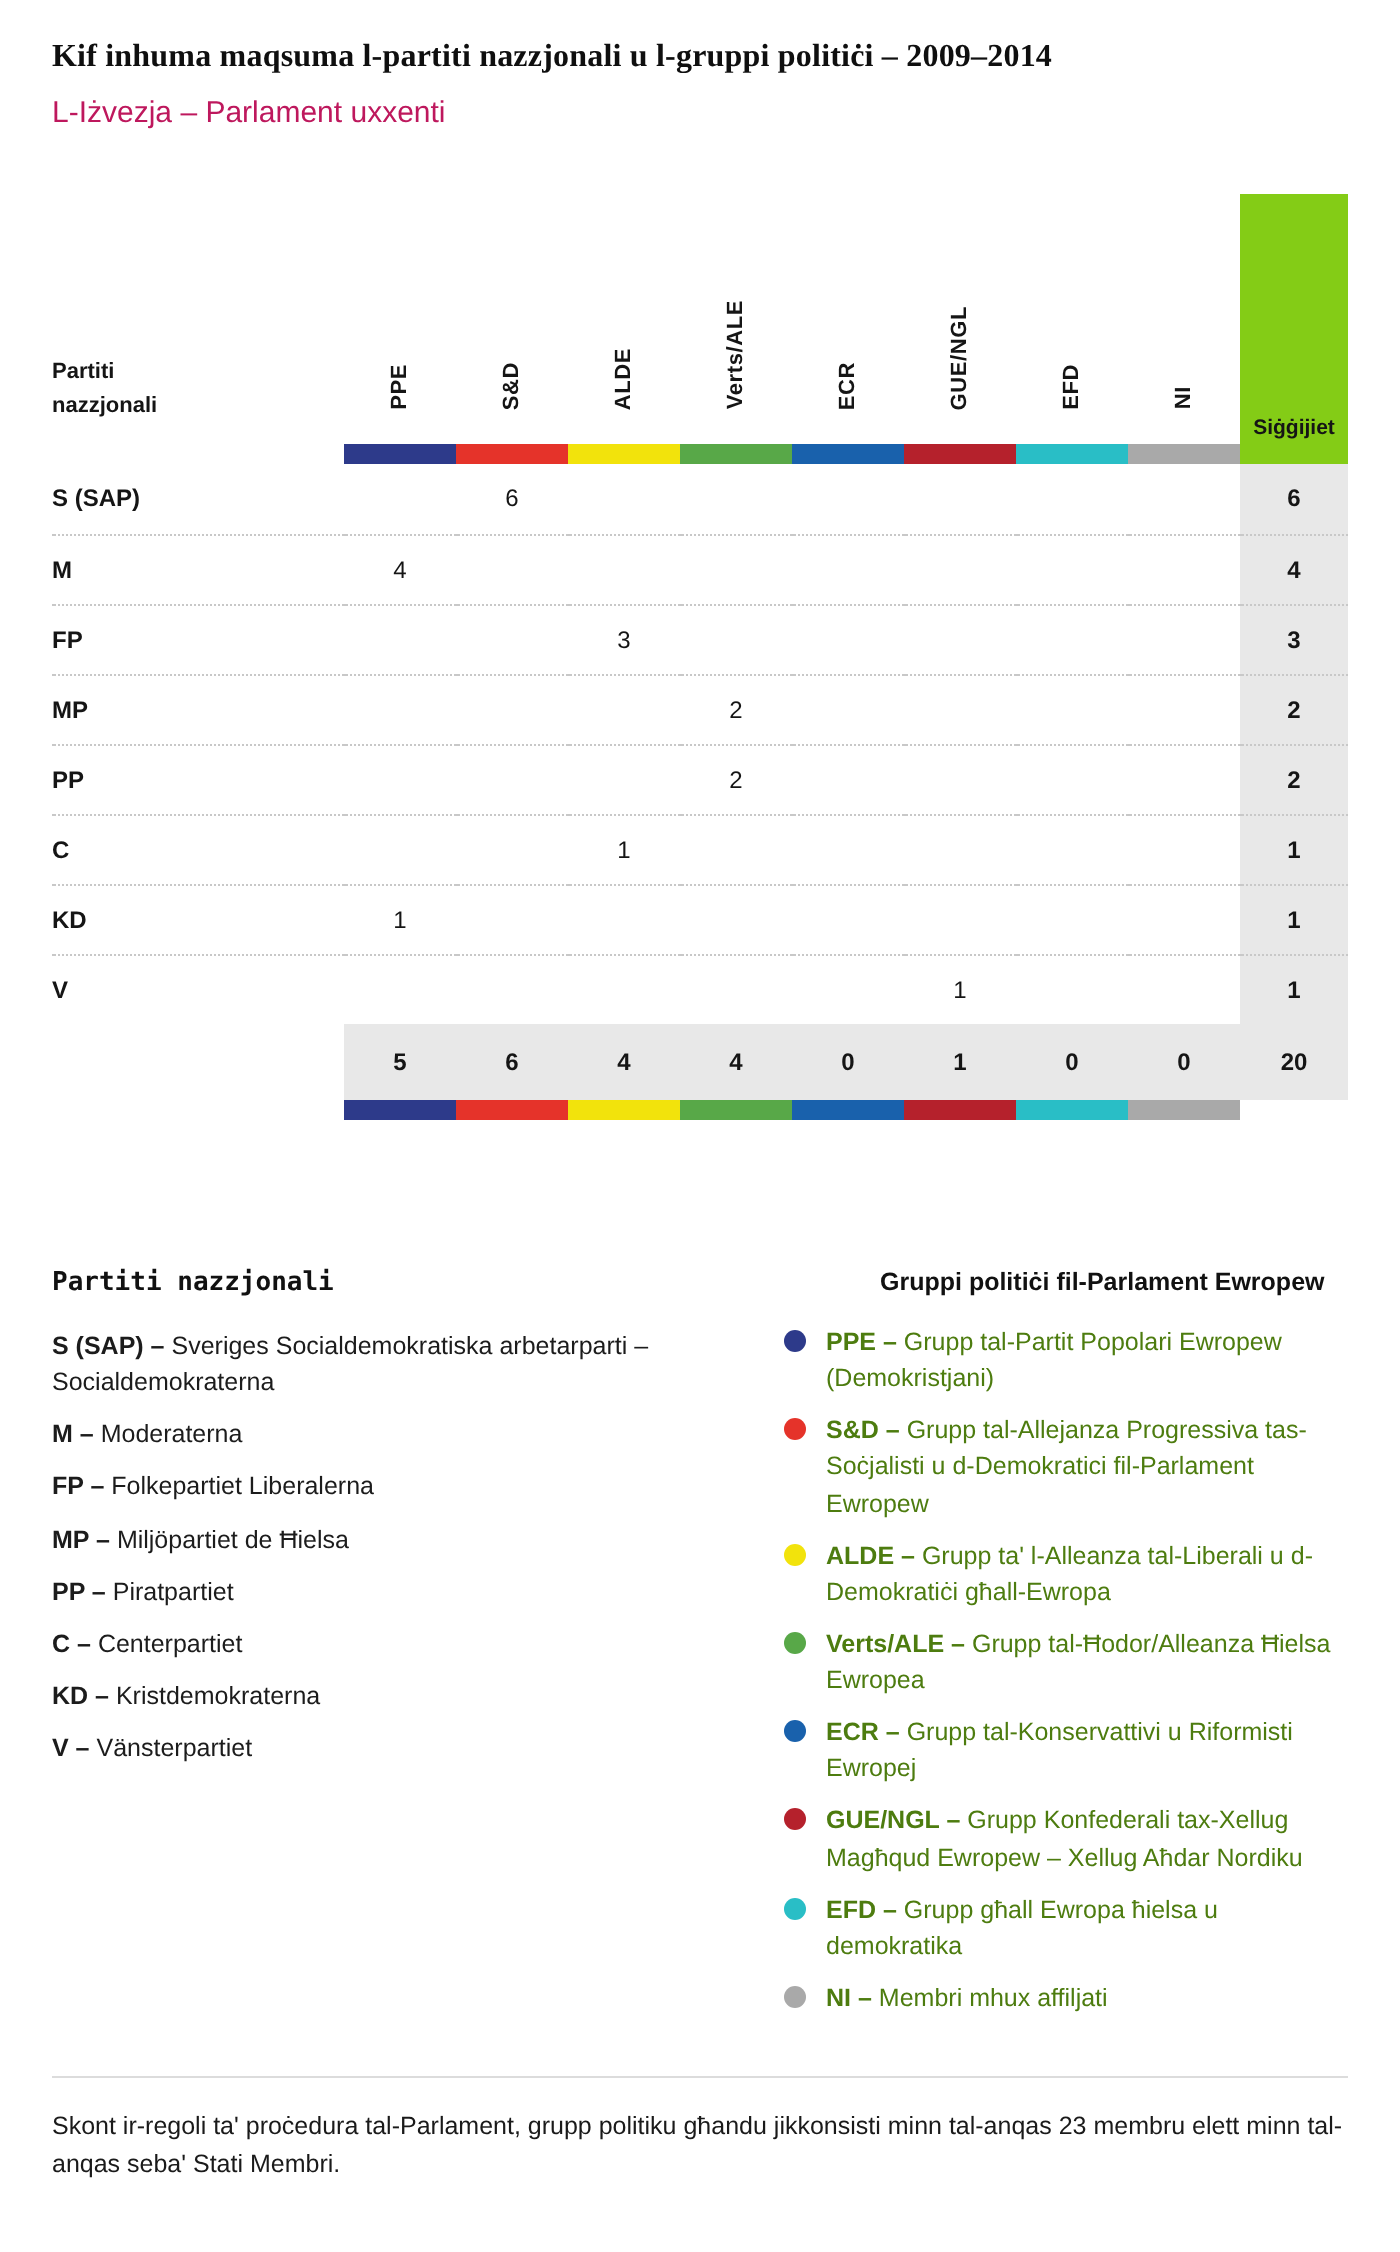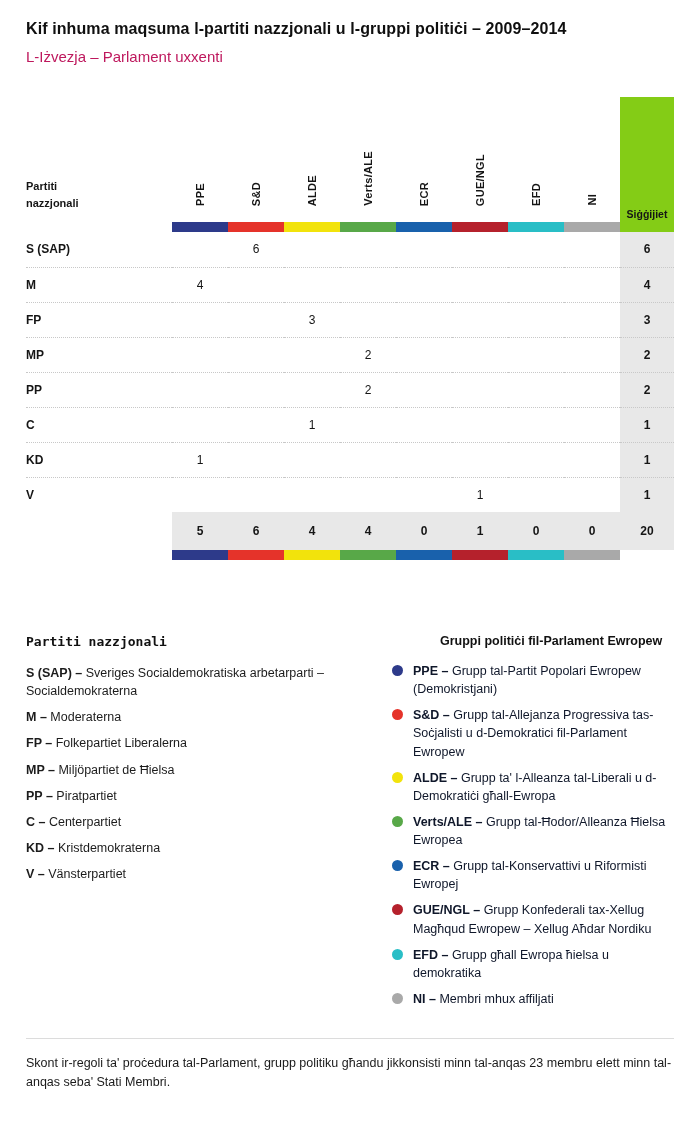--- a/index.html
+++ b/index.html
@@ -5,21 +5,21 @@
   * { margin: 0; padding: 0; box-sizing: border-box; }
   html, body { width: 700px; background: #ffffff; }
   body {
     height: 1126px;
     font-family: "Liberation Sans", sans-serif;
     color: #151515;
     overflow: hidden;
   }
   .page { padding: 20px 26px 14px 26px; }
 
-  h1 { font-size: 16px; font-weight: 700; color: #0f0f0f; letter-spacing: 0.1px; }
+  h1 { font-size: 16px; font-weight: 700; color: #0f0f0f; letter-spacing: 0.1px; font-family: Liberation Serif, serif; }
   h2 { font-size: 15px; font-weight: 400; color: #be185d; margin-top: 10px; }
 
   table.seats-table {
     border-collapse: collapse;
     table-layout: fixed;
     width: 648px;
     margin-top: 32px;
   }
   .col-party { width: 146px; }
   .col-grp   { width: 56px; }
@@ -87,21 +87,21 @@
     font-size: 13px;
     font-weight: 700;
     margin-bottom: 15px;
     color: #111;
   }
   .p-item { font-size: 12.5px; line-height: 1.45; margin-bottom: 8px; color: #1c1c1c; }
   .p-item b { font-weight: 700; }
 
   .legend-groups { flex: 1; }
   .lg-title { font-size: 12.5px; font-weight: 700; margin-bottom: 14px; color: #111; margin-left: 48px; }
-  .g-item { display: flex; align-items: flex-start; margin-bottom: 8px; font-size: 12.5px; line-height: 1.45; color: #0f172a; }
+  .g-item { display: flex; align-items: flex-start; margin-bottom: 8px; font-size: 12.5px; line-height: 1.45; color: #4d7c0f; }
   .g-dot { width: 11px; height: 11px; border-radius: 50%; flex: 0 0 11px; margin-right: 10px; margin-top: 3px; }
   .g-item b { font-weight: 700; }
 
   .footnote-sec { border-top: 1px solid #dcdcdc; margin-top: 22px; padding-top: 15px; }
   .footnote { font-size: 12.5px; line-height: 1.55; color: #1a1a1a; }
 
   .bottom-row { display: flex; justify-content: space-between; align-items: flex-end; margin-top: 30px; }
   .ep-logo { display: flex; align-items: center; }
 </style>
 </head>

